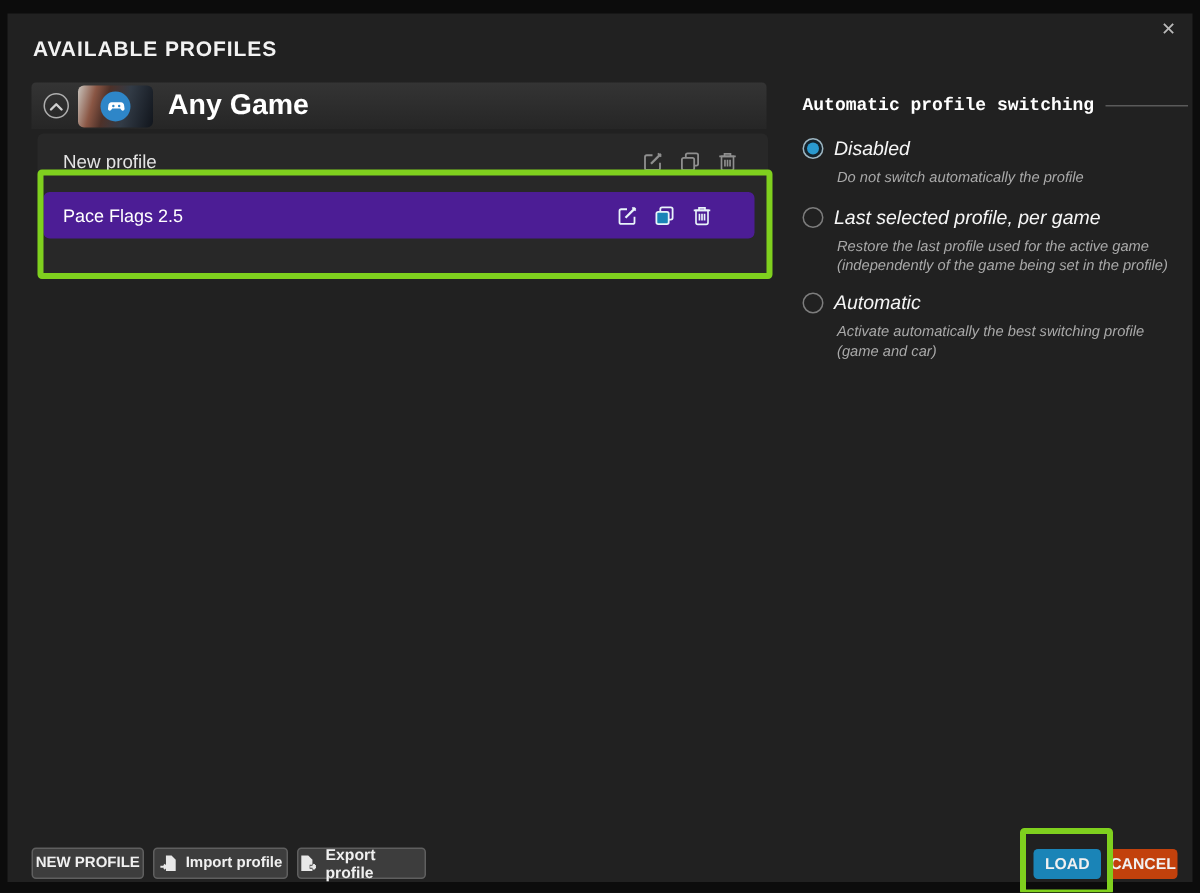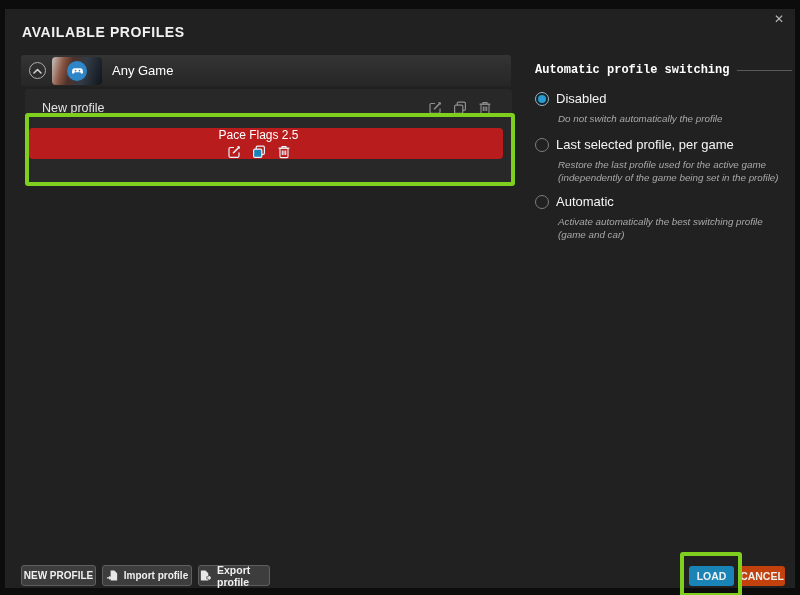--- a/index.html
+++ b/index.html
@@ -10,27 +10,27 @@
 
   .dlg-title { position:absolute; left:17px; top:15px; font-size:14px; font-weight:bold; color:#f2f2f2; letter-spacing:.6px; }
   .close-x { position:absolute; right:8px; top:2px; width:16px; height:16px; color:#b9b9b9; font-size:12px; line-height:16px; text-align:center; cursor:pointer; }
 
   
   .group-row { position:absolute; left:16px; top:46px; width:490px; height:31px; background:linear-gradient(#343434,#262626); border-radius:3px 3px 0 0; display:flex; align-items:center; }
   .chev-circle { width:17px; height:17px; margin-left:8px; border:1.5px solid #aeaeae; border-radius:50%; display:flex; align-items:center; justify-content:center; color:#cfcfcf; flex:0 0 auto; }
   .thumb { position:relative; width:50px; height:28px; margin-left:6px; border-radius:4px; overflow:hidden; flex:0 0 auto;
            background:linear-gradient(105deg,#c9c4bd 0%,#8a5644 22%,#4e3129 38%,#323b46 62%,#11151c 100%); }
   .thumb .badge { position:absolute; left:50%; top:50%; width:20px; height:20px; transform:translate(-50%,-50%); background:#2e86c8; border-radius:50%; display:flex; align-items:center; justify-content:center; }
-  .group-label { margin-left:10px; color:#ffffff; font-size:13px; font-weight:normal; }
+  .group-label { margin-left:10px; color:#ffffff; font-size:19px; font-weight:bold; }
 
   
   .list-panel { position:absolute; left:20px; top:80px; width:487px; height:97px; background:#282828; border-radius:4px; }
   .row { display:flex; align-items:center; }
   .row-plain { position:absolute; left:0; top:0; width:100%; height:38px; padding:0 20px 0 17px; color:#e3e3e3; }
-  .row-selected { position:absolute; left:4px; top:39px; width:474px; height:31px; padding:0 28px 0 13px; background:#b91c1c; border-radius:4px; color:#ffffff;flex-direction:column; }
+  .row-selected { position:absolute; left:4px; top:39px; width:474px; height:31px; padding:0 28px 0 13px; background:#4c1d95; border-radius:4px; color:#ffffff; }
   .row-name { font-size:12px; flex:1 1 auto; }
   .row-plain .row-name { font-size:12.5px; }
   .row-actions { display:flex; gap:11px; align-items:center; flex:0 0 auto; }
   .row-plain  .row-actions { color:#8f8f8f; }
   .row-selected .row-actions { color:#e8f4fa; }
   .act { width:14px; height:14px; cursor:pointer; }
 
   
   .anno { position:absolute; border:4px solid #7fd01e; border-radius:3px; pointer-events:none; }
   .anno-profiles { left:20px; top:104px; width:490px; height:73px; }
@@ -40,29 +40,29 @@
   .switch-head { position:absolute; left:530px; top:54px; width:257px; display:flex; align-items:center;font-family:Liberation Mono, monospace; }
   .switch-title { color:#ffffff; font-size:12px; font-weight:bold; white-space:nowrap; }
   .switch-rule { flex:1 1 auto; border-top:1px solid #5a5a5a; margin-left:8px; }
 
   .option { position:absolute; left:530px; width:258px; }
   .opt-1 { top:82px; } .opt-2 { top:128px; } .opt-3 { top:185px; }
   .option-head { display:flex; align-items:center; gap:7px; cursor:pointer; }
   .radio { width:14px; height:14px; border-radius:50%; border:1px solid #7d7d7d; background:transparent; flex:0 0 auto; position:relative; }
   .radio.selected { border-color:#9db6c2; background:#14232c; }
   .radio.selected::after { content:""; position:absolute; left:50%; top:50%; width:8px; height:8px; border-radius:50%; background:#2a9ad0; transform:translate(-50%,-50%); }
-  .option-label { color:#f5f5f5; font-size:13px; }
+  .option-label { color:#f5f5f5; font-size:13px;font-style:italic; }
   .option-desc { margin:7px 0 0 23px; width:232px; color:#a9a9a9; font-size:9.8px; font-style:italic; line-height:1.3; }
 
   
   .btn { position:absolute; display:flex; align-items:center; justify-content:center; gap:5px; height:21px; border-radius:3px; cursor:pointer; font-weight:bold; color:#f0f0f0; }
   .btn-gray { background:#3d3d3d; border:1px solid #5f5f5f; font-size:10px; }
   .btn-new    { left:16px;  top:556px; width:75px; }
   .btn-import { left:97px;  top:556px; width:90px; font-size:10px; }
-  .btn-export { left:193px; top:556px; width:72px; font-size:10.5px; }
+  .btn-export { left:193px; top:556px; width:86px; font-size:10.5px; }
   .btn-load   { left:684px; top:557px; width:45px; height:20px; background:#1a84b7; font-size:10.5px; }
   .btn-cancel { left:734px; top:557px; width:46px; height:20px; background:#c2410c; font-size:10.5px; }
   .btn-ico { width:13px; height:13px; flex:0 0 auto; }
 </style>
 </head>
 <body>
 
 <div id="stage">
   <div class="dialog">
 

